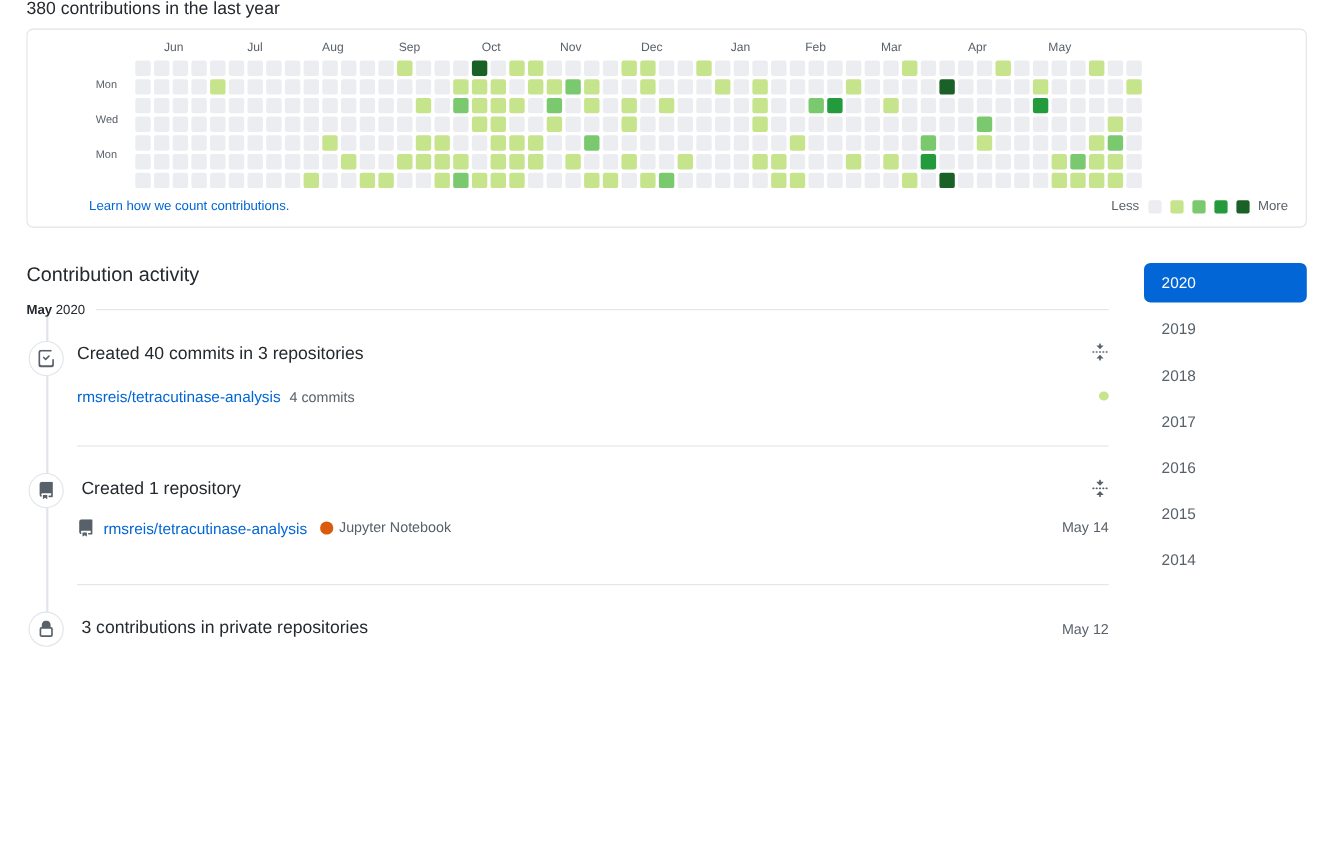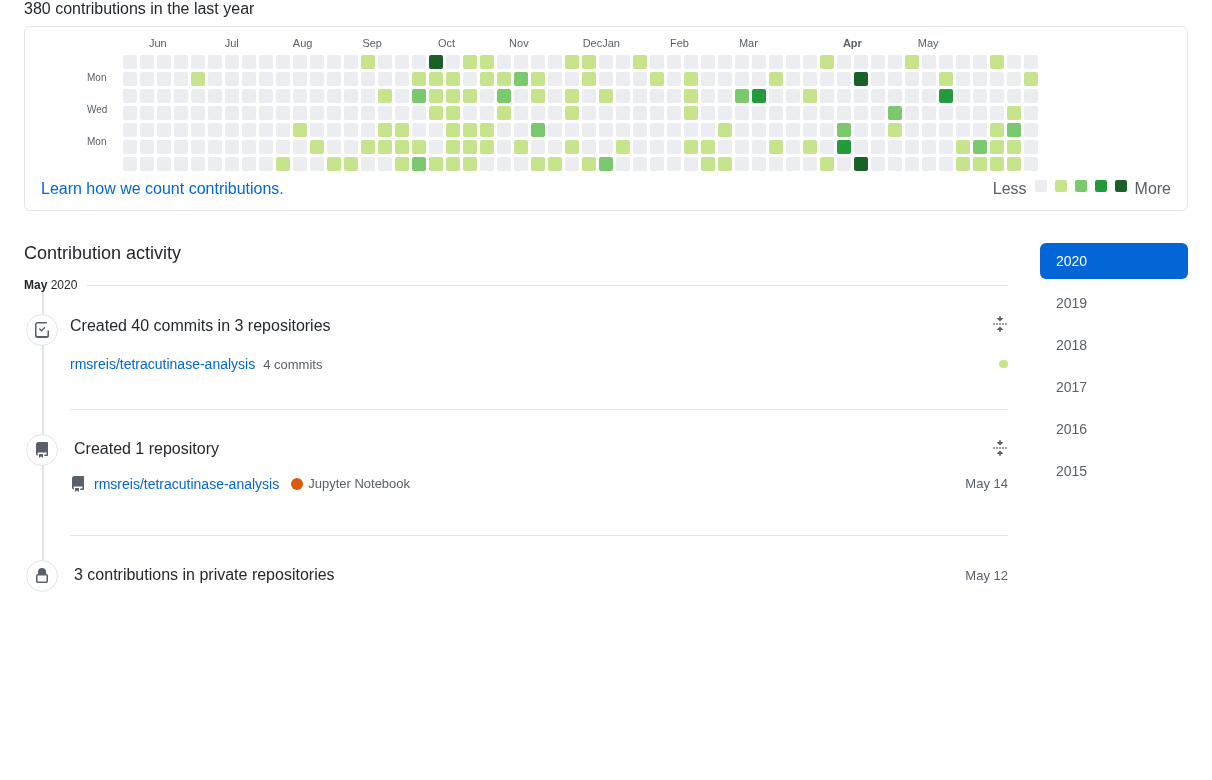--- a/index.html
+++ b/index.html
@@ -61,22 +61,22 @@
   .cal-week{display:flex;flex-direction:column;margin-right:3px;}
   .cal-day{
     width:14px;height:14px;margin-bottom:3px;border-radius:2px;
     background:var(--c0);
   }
   .lv1{background:var(--c1);}
   .lv2{background:var(--c2);}
   .lv3{background:var(--c3);}
   .lv4{background:var(--c4);}
 
-  .cal-footer{margin-top:6px;display:flex;justify-content:space-between;align-items:center;font-size:16px;}
-  .legend{display:flex;align-items:flex-start;color:var(--gh-gray);gap:8px;}
+  .cal-footer{margin-top:6px;display:flex;justify-content:space-between;align-items:center;font-size:12px;margin-left:40px;}
+  .legend{display:flex;align-items:flex-end;color:var(--gh-gray);gap:8px;}
   .legend .sw{width:12px;height:12px;border-radius:2px;}
 
   
   .below{display:flex;margin-top:32px;gap:32px;}
   .main{flex:1;}
   .side{width:148px;flex:0 0 148px;}
 
   .section-title{font-size:18px;font-weight:400;color:var(--gh-text);margin:0;}
   .month-header{
     font-size:12px;color:var(--gh-text);margin-top:14px;
@@ -142,24 +142,24 @@
 
 <div class="cal-wrap">
   <div class="cal-months" id="cal-months">
       <span class="cal-month" style="margin-left: 12px;">Jun</span>
       <span class="cal-month" style="margin-left: 58px;">Jul</span>
       <span class="cal-month" style="margin-left: 54px;">Aug</span>
       <span class="cal-month" style="margin-left: 50px;">Sep</span>
       <span class="cal-month" style="margin-left: 56px;">Oct</span>
       <span class="cal-month" style="margin-left: 54px;">Nov</span>
       <span class="cal-month" style="margin-left: 54px;">Dec</span>
-      <span class="cal-month" style="">Jan</span>
+      <span class="cal-month" style="margin-left: 62px;">Jan</span>
       <span class="cal-month" style="margin-left: 50px;">Feb</span>
       <span class="cal-month" style="margin-left: 50px;">Mar</span>
-      <span class="cal-month" style="margin-left: 85px; font-weight: bold;">Apr</span>
+      <span class="cal-month" style="margin-left: 60px;">Apr</span>
       <span class="cal-month" style="margin-left: 56px;">May</span>
     </div>
   <div class="cal-grid">
     <div class="cal-days" id="cal-days">
         <span></span>
         <span>Mon</span>
         <span></span>
         <span>Wed</span>
         <span></span>
         <span>Mon</span>
@@ -756,14 +756,15 @@
     </div>
   </div>
 
   <div class="side" id="year-list">
       <a href="#" class="year-item active">2020</a>
       <a href="#" class="year-item">2019</a>
       <a href="#" class="year-item">2018</a>
       <a href="#" class="year-item">2017</a>
       <a href="#" class="year-item">2016</a>
       <a href="#" class="year-item">2015</a>
+      <a href="#" class="year-item">2014</a>
     </div>
 </div>
 
 </body></html>

